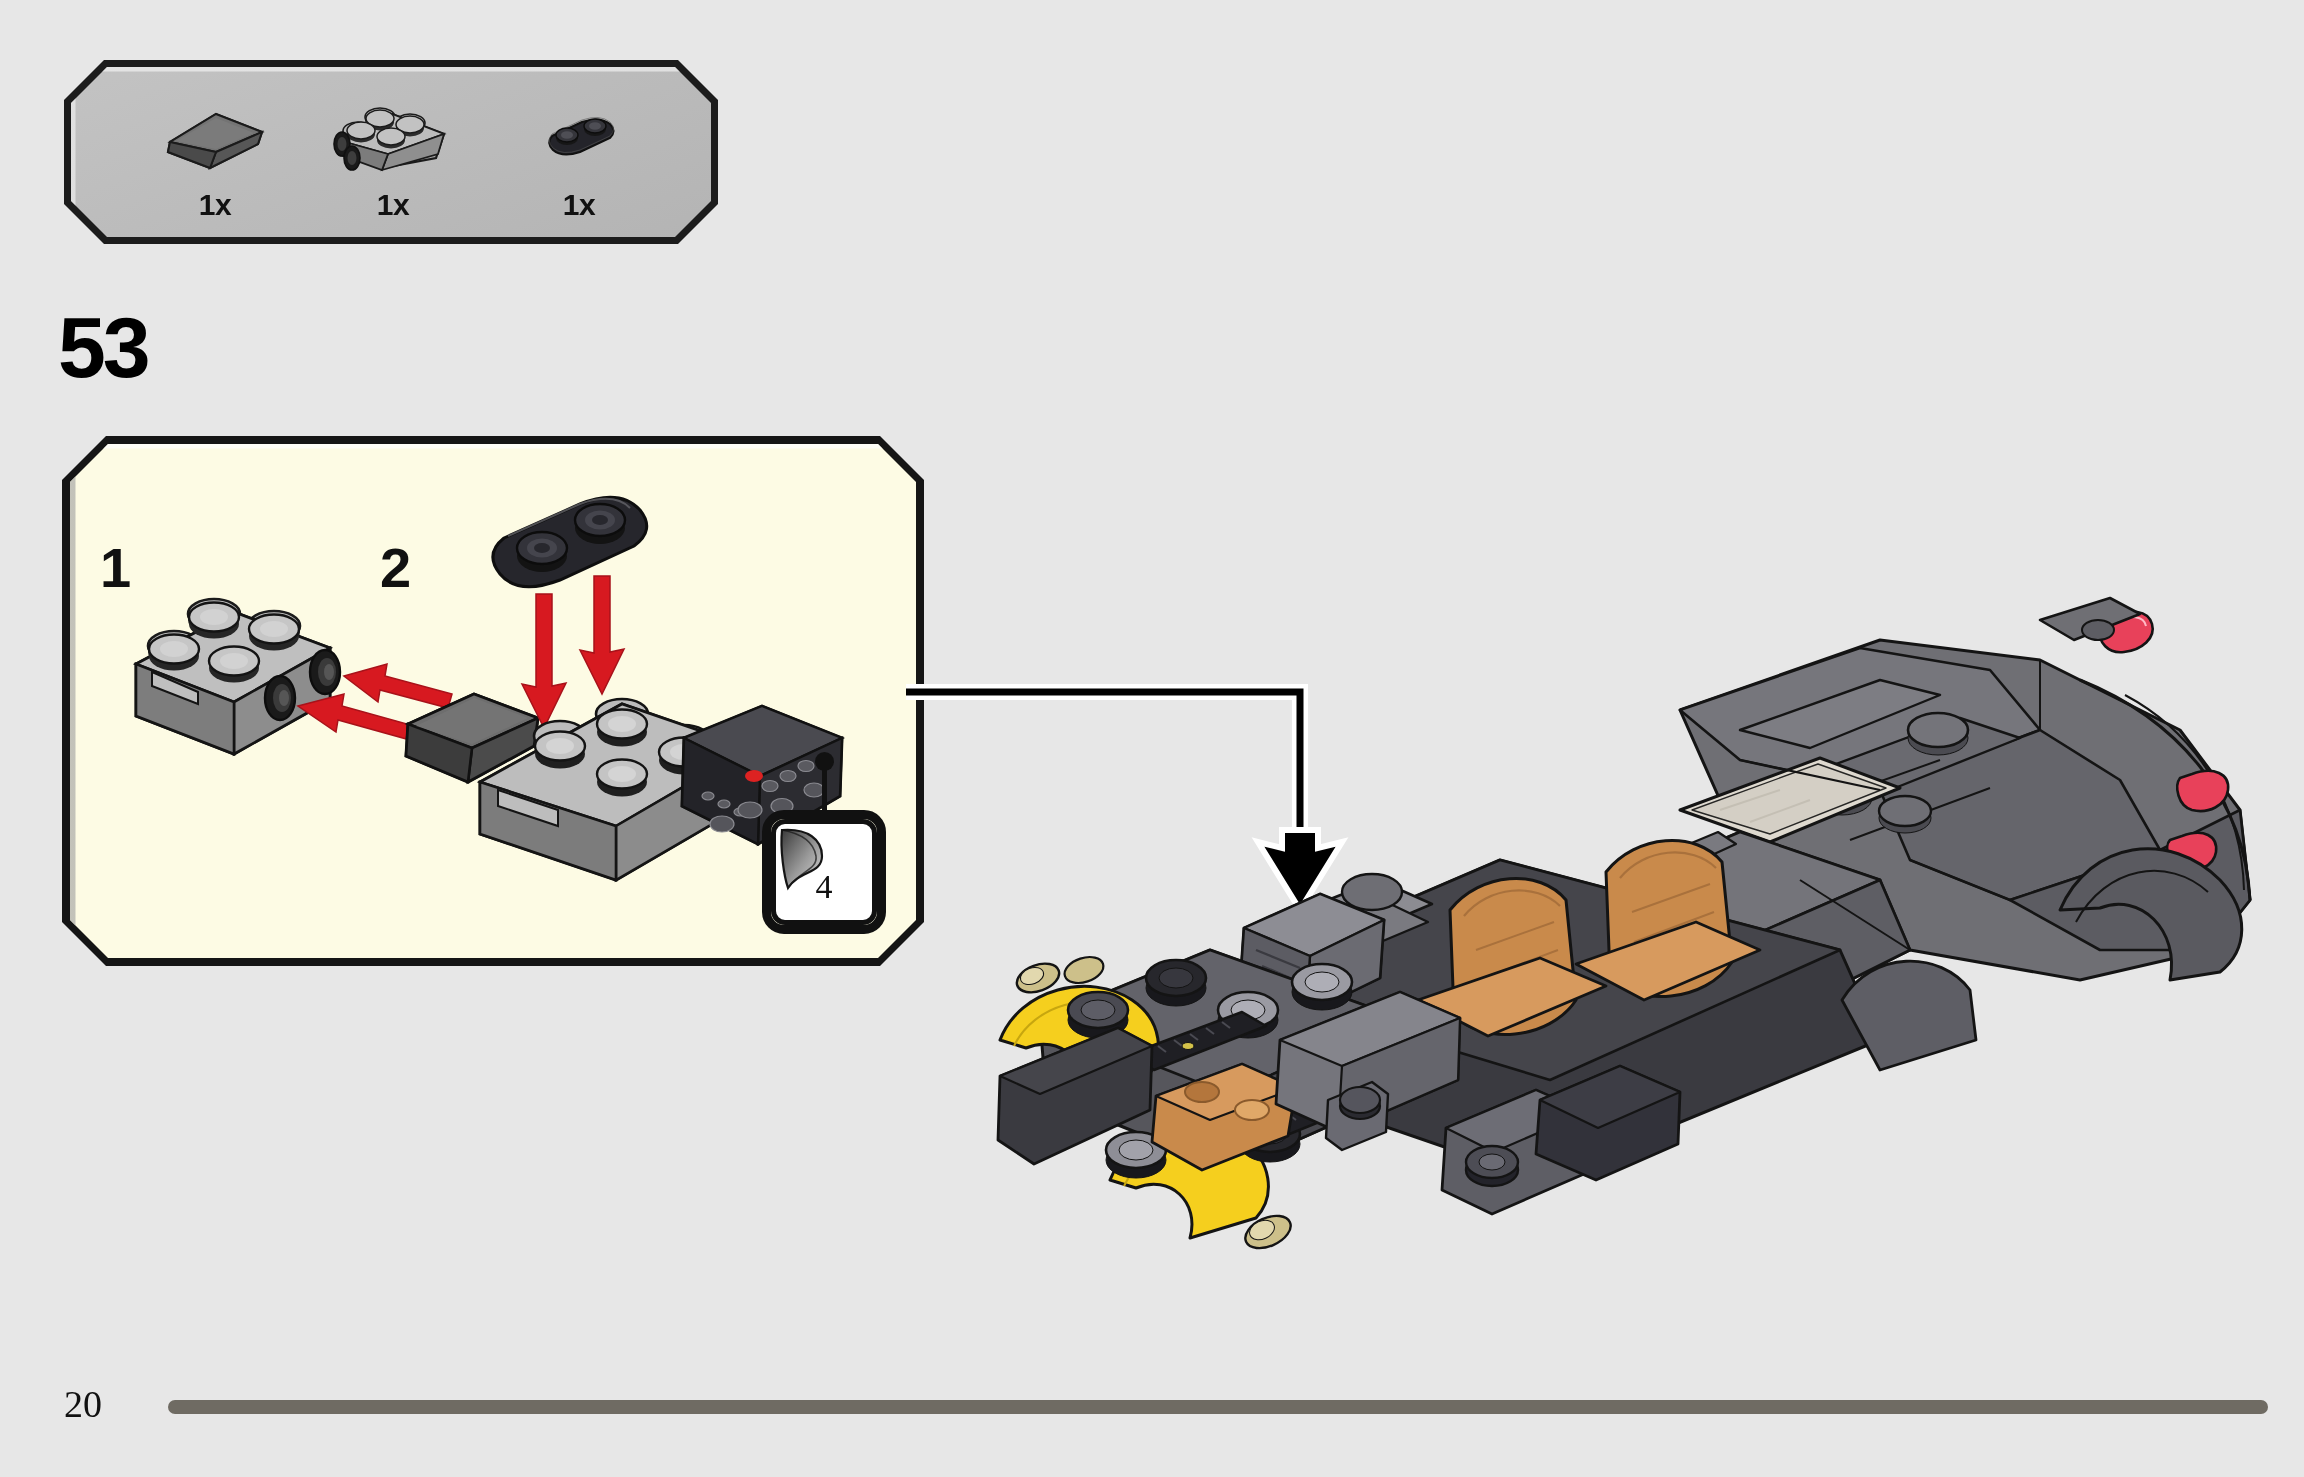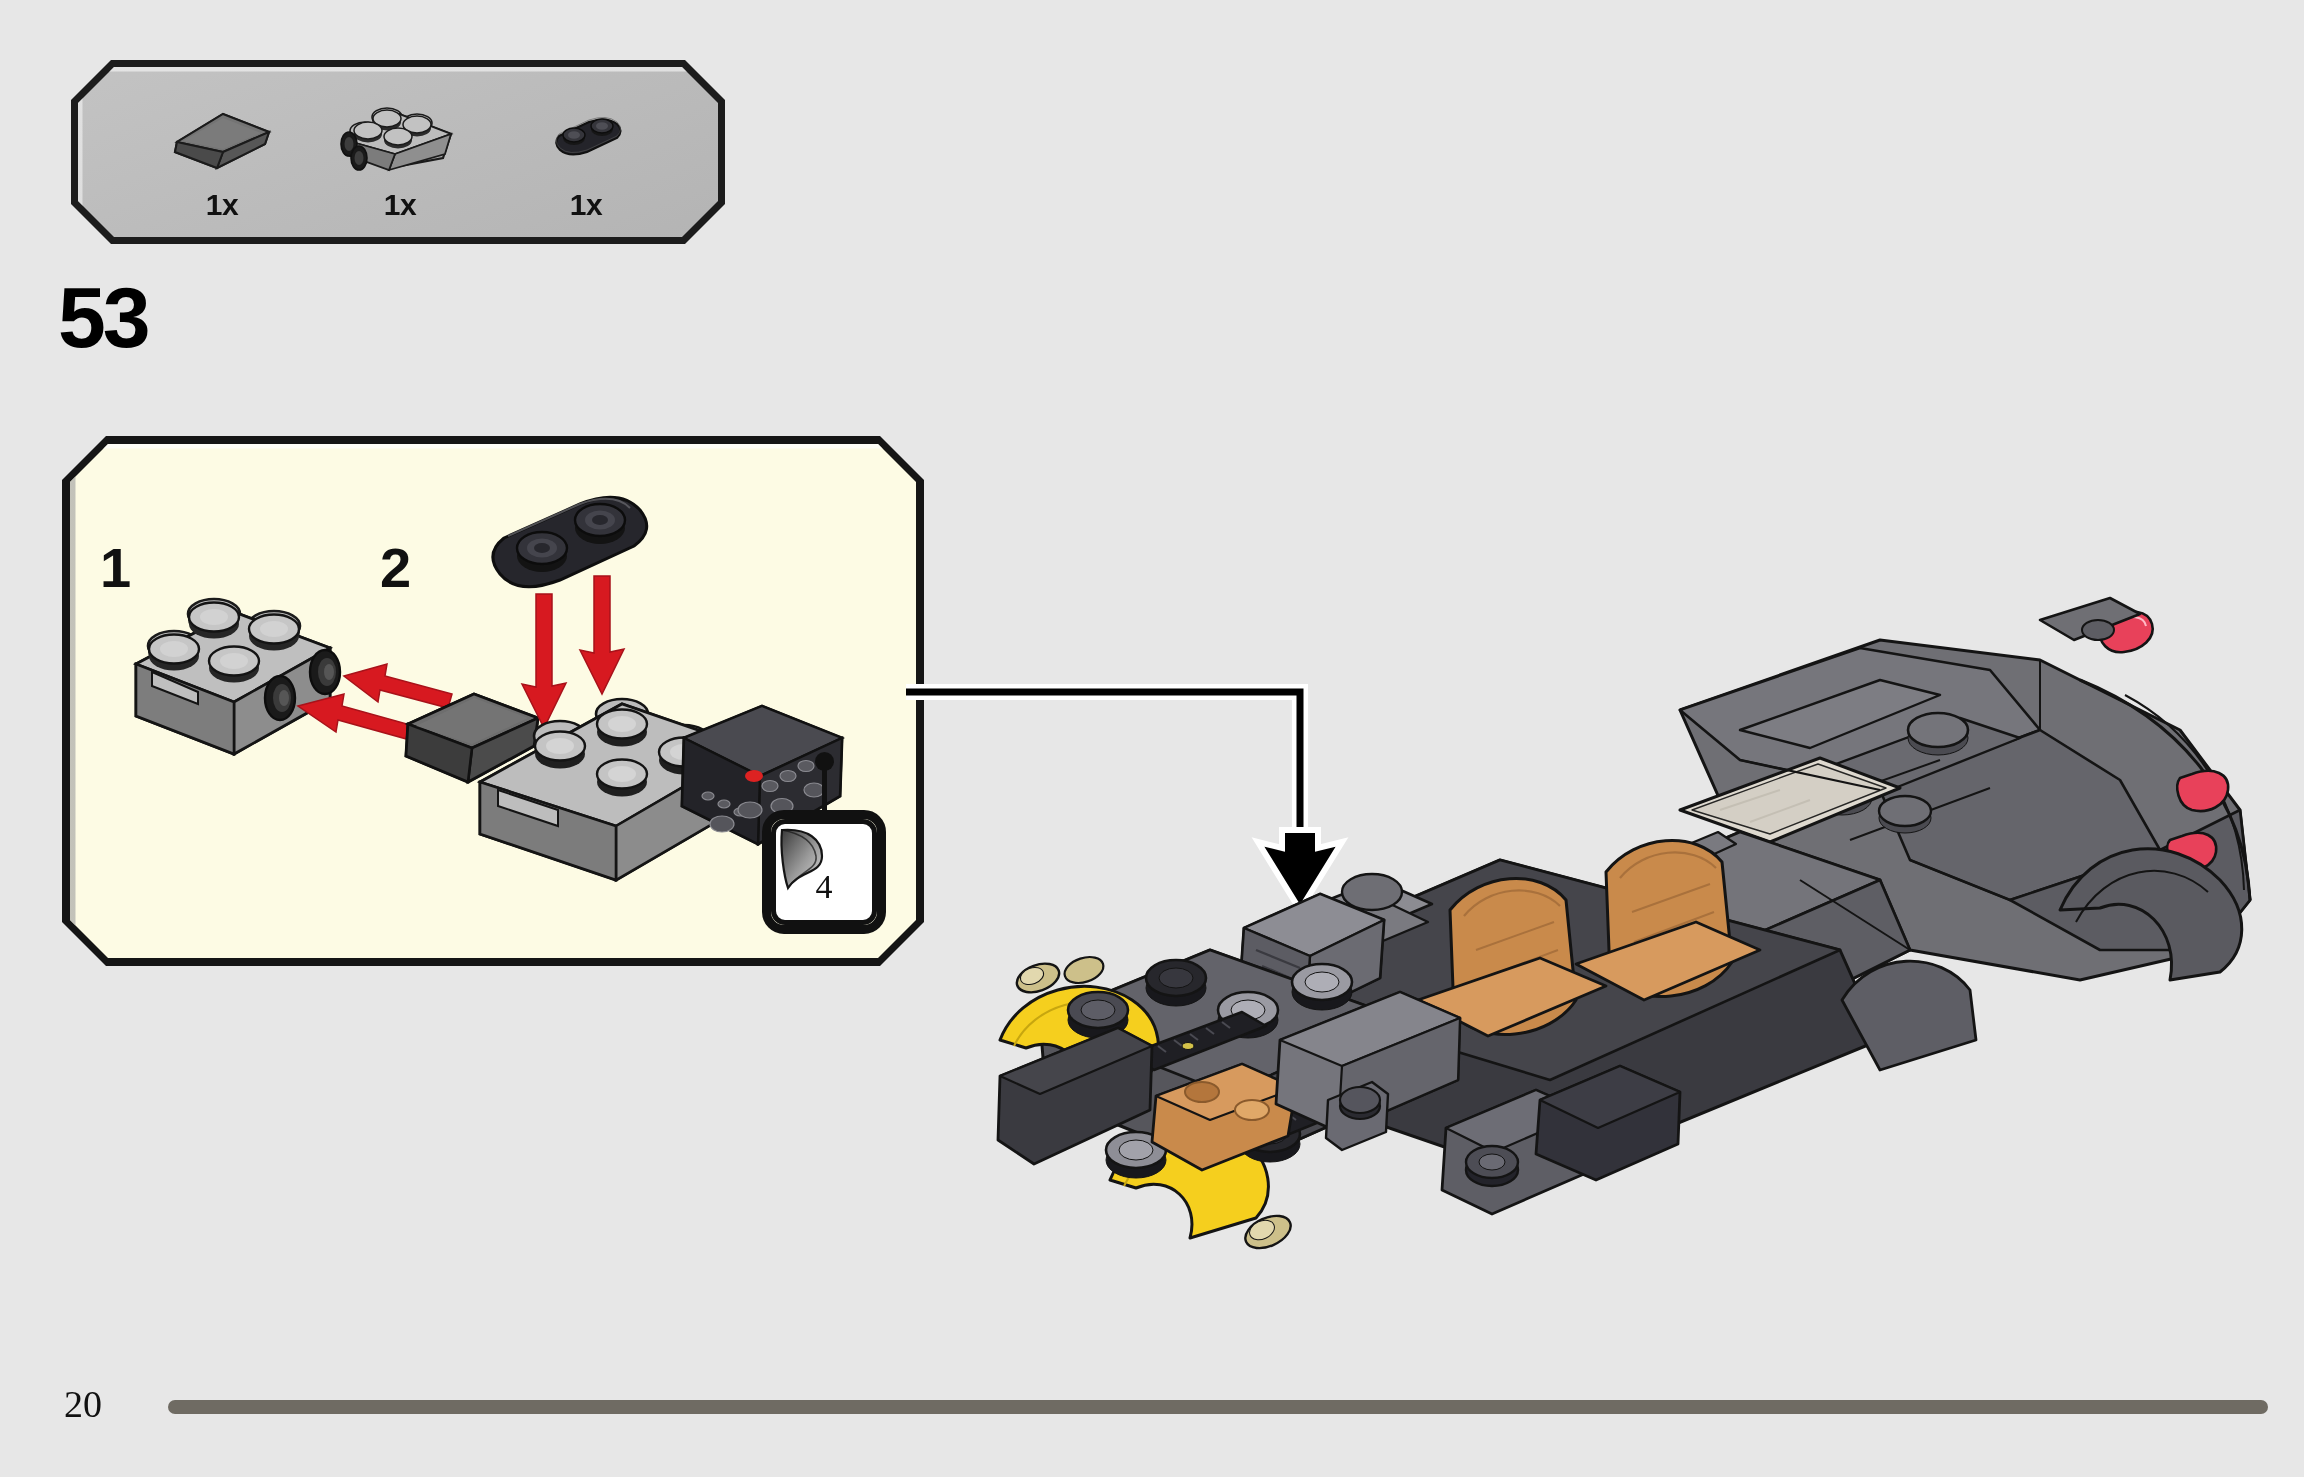--- a/index.html
+++ b/index.html
@@ -6,21 +6,21 @@
   html, body {
     width: 2304px; height: 1477px;
     background: #e7e7e7;
     font-family: "Liberation Sans", sans-serif;
     overflow: hidden;
   }
   #page { position: relative; width: 2304px; height: 1477px; }
 
   
   #parts-box {
-    position: absolute; left: 71px; top: 60px;
+    position: absolute; left: 64px; top: 60px;
     width: 654px; height: 184px;
   }
   .octo-shell {
     position: absolute; inset: 0;
     background: #1c1c1c;
     clip-path: polygon(40px 0,614px 0,654px 40px,654px 144px,614px 184px,40px 184px,0 144px,0 40px);
   }
   .octo-inner {
     position: absolute; left: 7px; top: 7px; right: 7px; bottom: 7px;
     background: linear-gradient(160deg,#c3c3c3 0%,#bcbcbc 45%,#b4b4b4 100%);
@@ -39,21 +39,21 @@
     width: 150px; text-align: center;
   }
   .part-count {
     font-size: 30px; font-weight: 700; color: #111;
     letter-spacing: -0.5px;
   }
   .part-art { height: 86px; position: relative; margin-bottom: 6px; }
 
   
   #step-number {
-    position: absolute; left: 58px; top: 274px;
+    position: absolute; left: 58px; top: 304px;
     font-size: 86px; font-weight: 700; color: #000;
     letter-spacing: -3px; line-height: 1;
   }
 
   
   #substep-panel {
     position: absolute; left: 62px; top: 436px;
     width: 862px; height: 530px;
   }
   .panel-shell {

